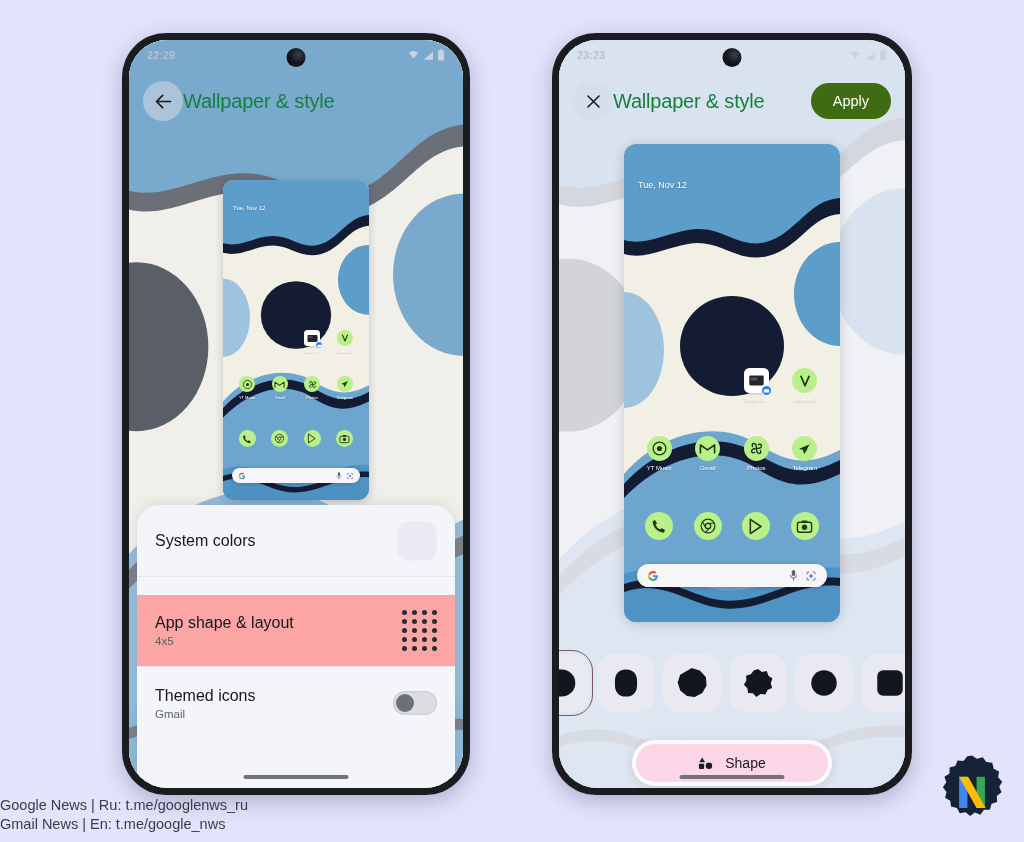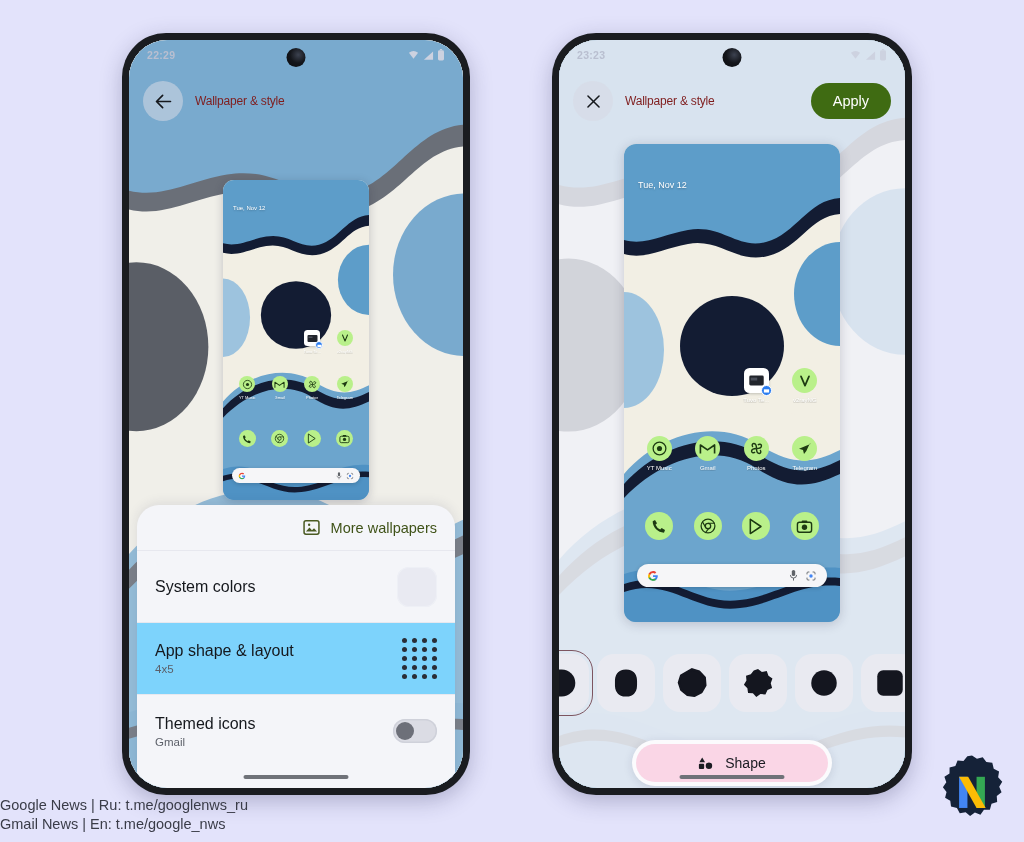--- a/index.html
+++ b/index.html
@@ -55,22 +55,22 @@
     display: flex; align-items: center; z-index: 7;
     padding: 0 14px;
   }
   .iconbtn {
     width: 40px; height: 40px; border-radius: 50%;
     background: rgba(215,217,228,.55);
     display: flex; align-items: center; justify-content: center;
     flex: 0 0 auto;
   }
   .appbar-title {
-    font-size: 12px; color: #7f1d1d; font-weight: 400;
-    margin-left: 12px; letter-spacing: -.2px; white-space: nowrap;
+    font-size: 20px; color: #15803d; font-weight: 400;
+    letter-spacing: -.2px; white-space: nowrap;
   }
   .apply-btn {
     margin-left: auto;
     background: #3f6b12; color: #ffffff;
     font-size: 14.5px; font-weight: 500;
     padding: 10px 22px; border-radius: 22px;
     white-space: nowrap;
   }
 
   
@@ -122,21 +122,21 @@
     overflow: hidden;
     box-shadow: 0 -2px 12px rgba(40,40,80,.10);
   }
   .sheet-row {
     display: flex; align-items: center; justify-content: space-between;
     padding: 0 18px; border-bottom: 1px solid #e7e8ef;
   }
   .more-row { height: 46px; justify-content: flex-end; gap: 10px; }
   .more-label { font-size: 14.5px; color: #3f5218; font-weight: 500; }
   .opt-row { height: 72px; }
-  .opt-row.selected { background: #7dd3fc; }
+  .opt-row.selected { background: #fca5a5; margin-top: 18px; }
   .opt-title { font-size: 16px; color: #15181d; }
   .opt-sub { font-size: 11.5px; color: #5b5f68; margin-top: 3px; }
   .swatch {
     width: 40px; height: 40px; border-radius: 12px;
     background: #e9eaf2; box-shadow: inset 0 0 0 1px #eef0f6;
   }
   .dotgrid { display: grid; grid-template-columns: repeat(4, 5px); gap: 4px 5px; }
   .dotgrid i { width: 5px; height: 5px; border-radius: 50%; background: #2a2d36; display:block; }
   .toggle {
     width: 44px; height: 24px; border-radius: 14px; background: #dbdce4;
@@ -400,28 +400,20 @@
                   <circle cx="12" cy="12" r="3.4" fill="#4285f4"></circle>
                   <path d="M4 8V6a2 2 0 0 1 2-2h2M16 4h2a2 2 0 0 1 2 2v2M20 16v2a2 2 0 0 1-2 2h-2M8 20H6a2 2 0 0 1-2-2v-2" stroke="#5f6368" stroke-width="1.8" fill="none" stroke-linecap="round"></path>
                 </svg>
             </div>
           </div>
         </div>
       </div>
 
       <div class="sheet">
 
-        <div class="sheet-row more-row">
-          <svg width="19" height="19" viewBox="0 0 24 24">
-            <rect x="2.6" y="3.6" width="18.8" height="16.8" rx="2.4" fill="none" stroke="#4a5a22" stroke-width="1.9"></rect>
-            <path d="M5 17l4.4-5 3.2 3.4 2.6-2.6L19 17z" fill="#4a5a22"></path>
-            <circle cx="9" cy="8.6" r="1.5" fill="#4a5a22"></circle>
-          </svg>
-          <span class="more-label">More wallpapers</span>
-        </div>
 
         <div class="sheet-row opt-row">
           <div>
             <div class="opt-title">System colors</div>
           </div>
           <div class="swatch"></div>
         </div>
 
         <div class="sheet-row opt-row selected">
           <div>

